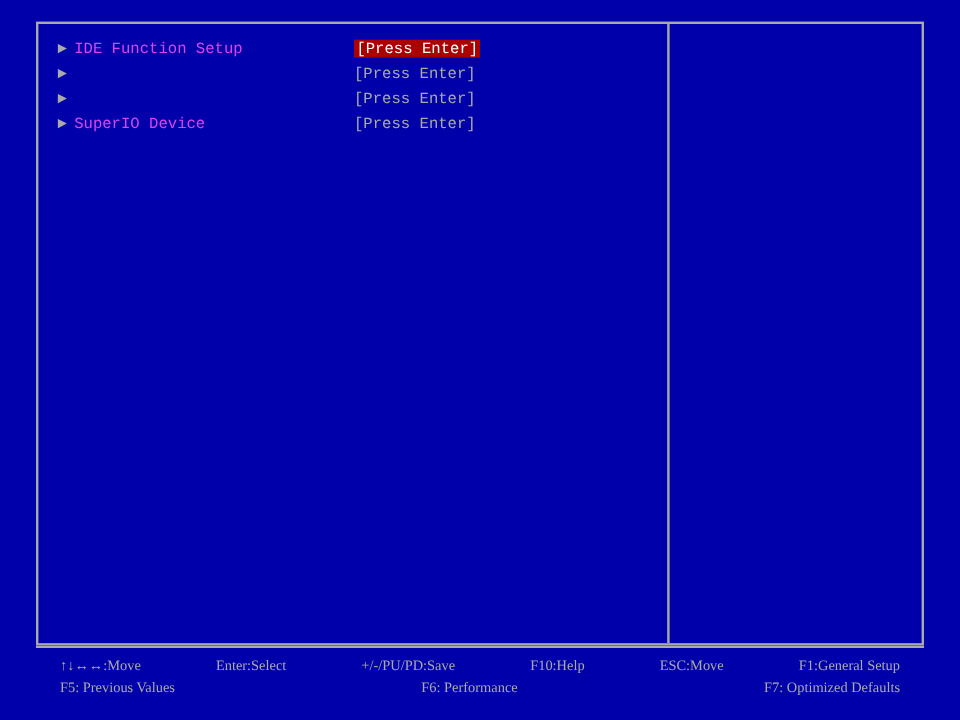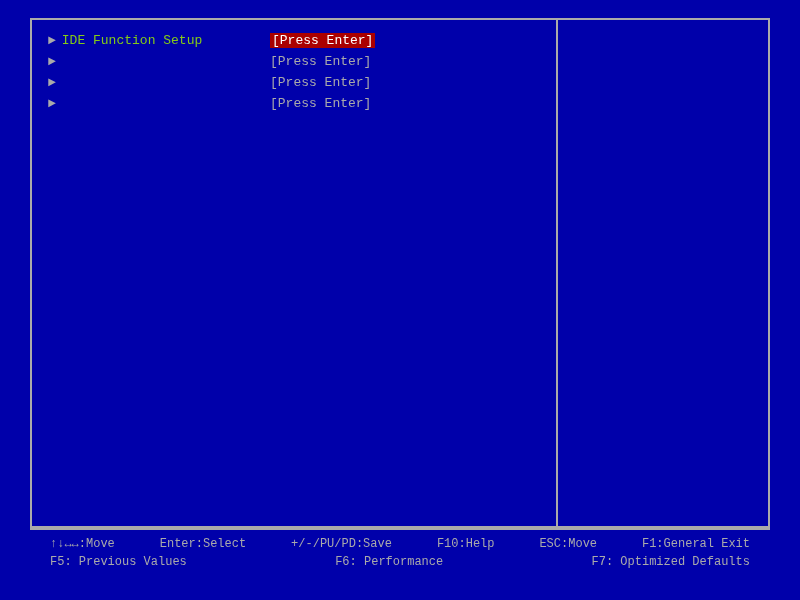--- a/index.html
+++ b/index.html
@@ -55,21 +55,21 @@
       font-size: 13px;
     }
 
     .menu-arrow {
       color: #aaaaaa;
       margin-right: 6px;
       font-size: 13px;
     }
 
     .menu-label {
-      color: #84cc16;
+      color: #d946ef;
       font-size: 13px;
       min-width: 160px;
     }
 
     .press-enter-highlighted {
       color: #ffffff;
       background: #aa0000;
       padding: 0 2px;
     }
 
@@ -110,21 +110,22 @@
       font-size: 13px;
     }
 
     
     .footer {
       background: #0000aa;
       border-top: 2px solid #aaaaaa;
       padding: 5px 20px;
       font-size: 12px;
       color: #aaaaaa;
-      margin: 0 30px 24px 30px;
+      margin: 0 30px 12px 30px;
+      font-family: Liberation Serif, serif;
     }
 
     .footer-row {
       display: flex;
       flex-direction: row;
       justify-content: space-between;
       align-items: center;
       padding: 2px 0;
     }
 
@@ -146,20 +147,21 @@
       padding: 10px 16px;
       display: flex;
       flex-direction: column;
     }
 
     .val-col {
       flex: 1;
       padding: 10px 8px;
       display: flex;
       flex-direction: column;
+      margin-left: 25px;
     }
   </style>
 </head>
 <body>
 
 <div class="screen">
 
   <div class="header">
     <div></div>
     <div></div>
@@ -177,20 +179,21 @@
               <span class="menu-label">IDE Function Setup</span>
             </div>
             <div class="menu-item">
               <span class="menu-arrow">►</span>
             </div>
             <div class="menu-item">
               <span class="menu-arrow">►</span>
             </div>
             <div class="menu-item">
               <span class="menu-arrow">►</span>
+              <span class="menu-label">SuperIO Device</span>
             </div>
           </div>
 
         <div class="val-col">
 
         <div class="value-row"><span class="press-enter-highlighted">[Press Enter]</span></div>
             <div class="value-row" style="color: rgb(170, 170, 170);">[Press Enter]</div>
             <div class="value-row" style="color: rgb(170, 170, 170);">[Press Enter]</div>
             <div class="value-row" style="color: rgb(170, 170, 170);">[Press Enter]</div>
           </div>
@@ -209,21 +212,21 @@
   </div>
 
   <div class="footer">
     <div class="footer-row">
 
     <span class="footer-item">↑↓↔↔:Move</span>
         <span class="footer-item">Enter:Select</span>
         <span class="footer-item">+/-/PU/PD:Save</span>
         <span class="footer-item">F10:Help</span>
         <span class="footer-item">ESC:Move</span>
-        <span class="footer-item">F1:General Exit</span>
+        <span class="footer-item">F1:General Setup</span>
       </div>
     <div class="footer-row">
 
     <span class="footer-item">F5: Previous Values</span>
         <span class="footer-item">F6: Performance</span>
         <span class="footer-item">F7: Optimized Defaults</span>
       </div>
   </div>
 
 </div>

